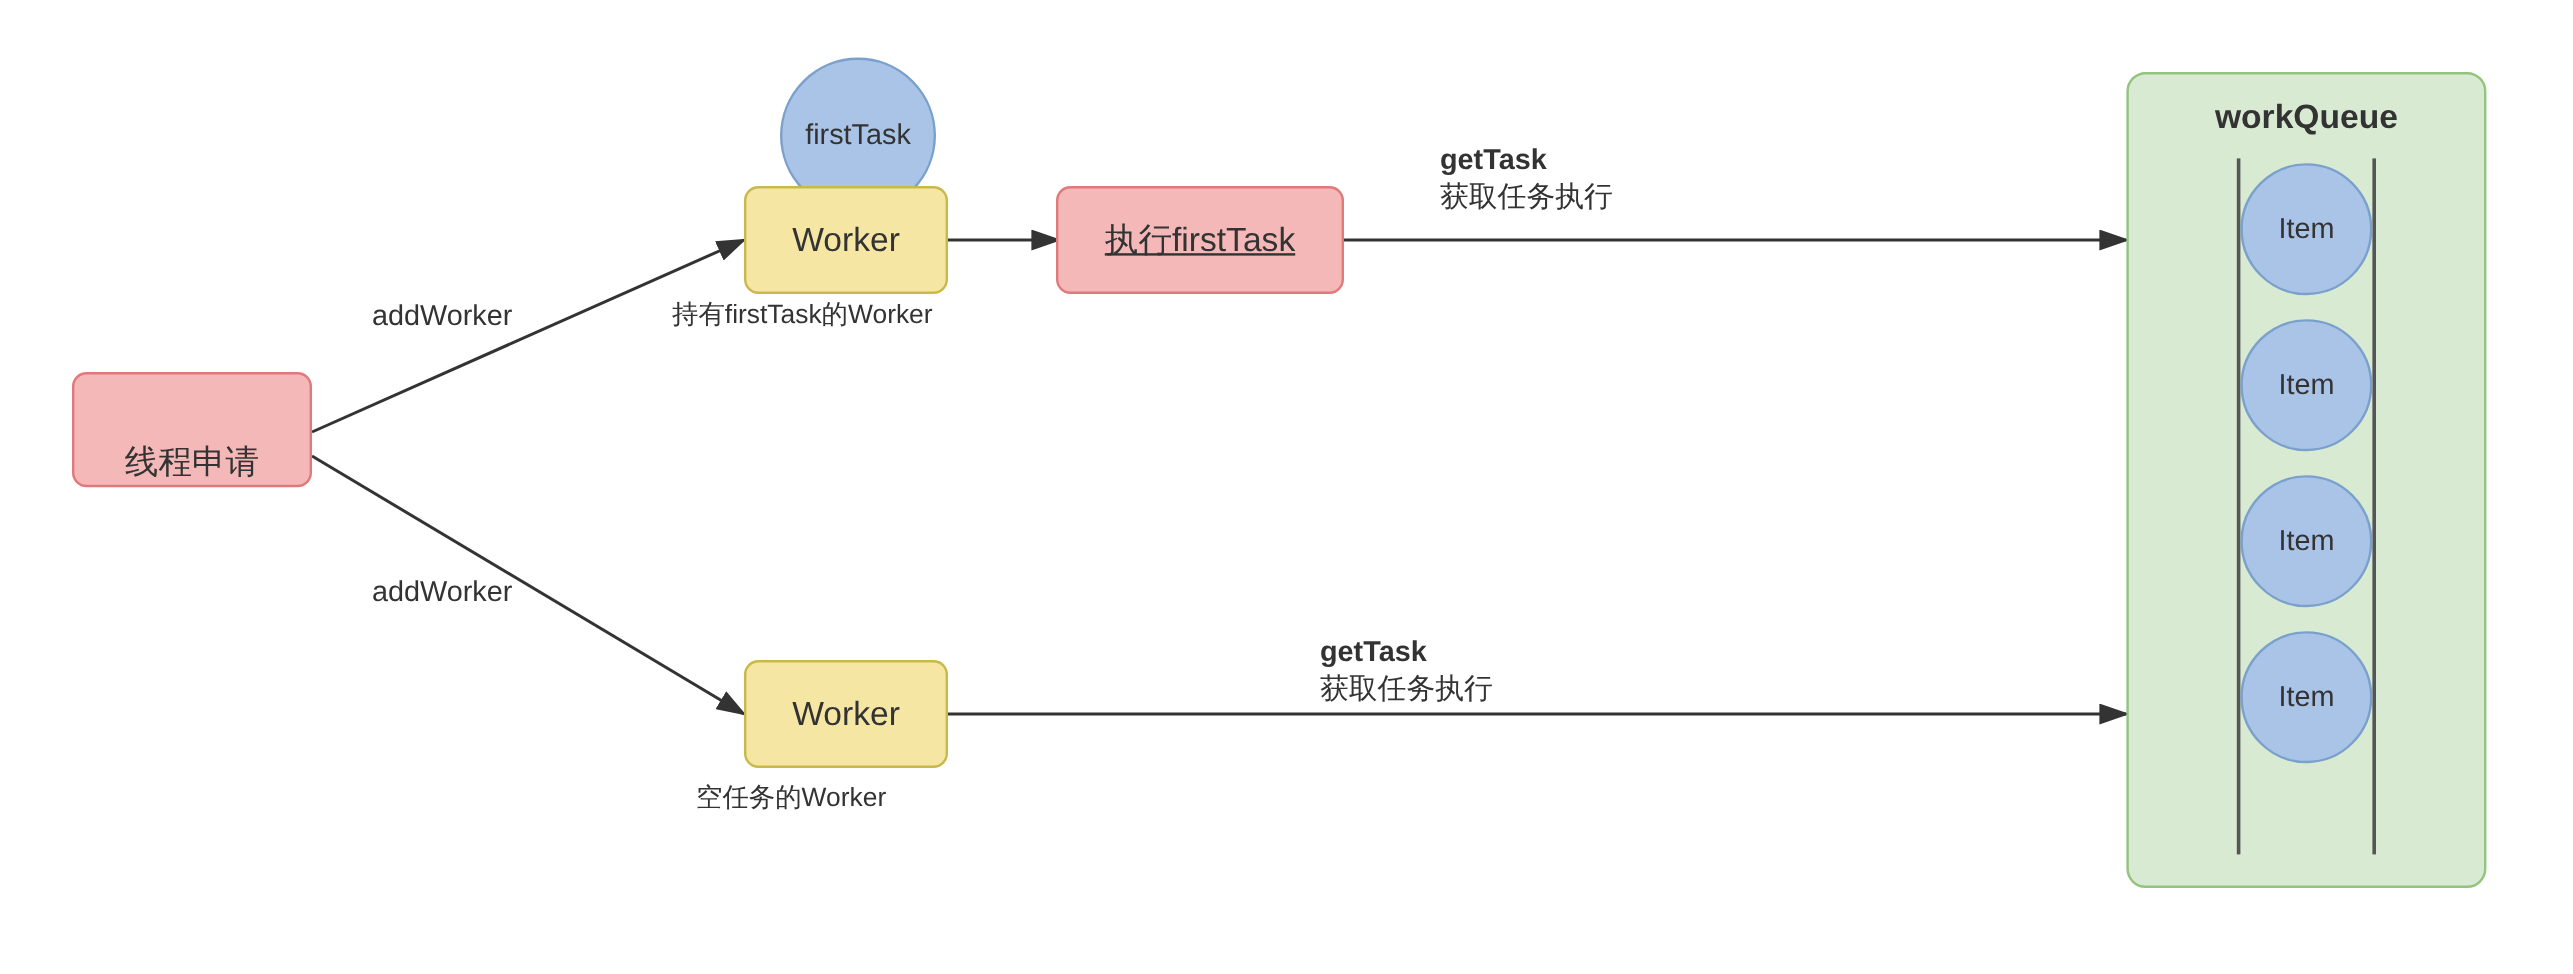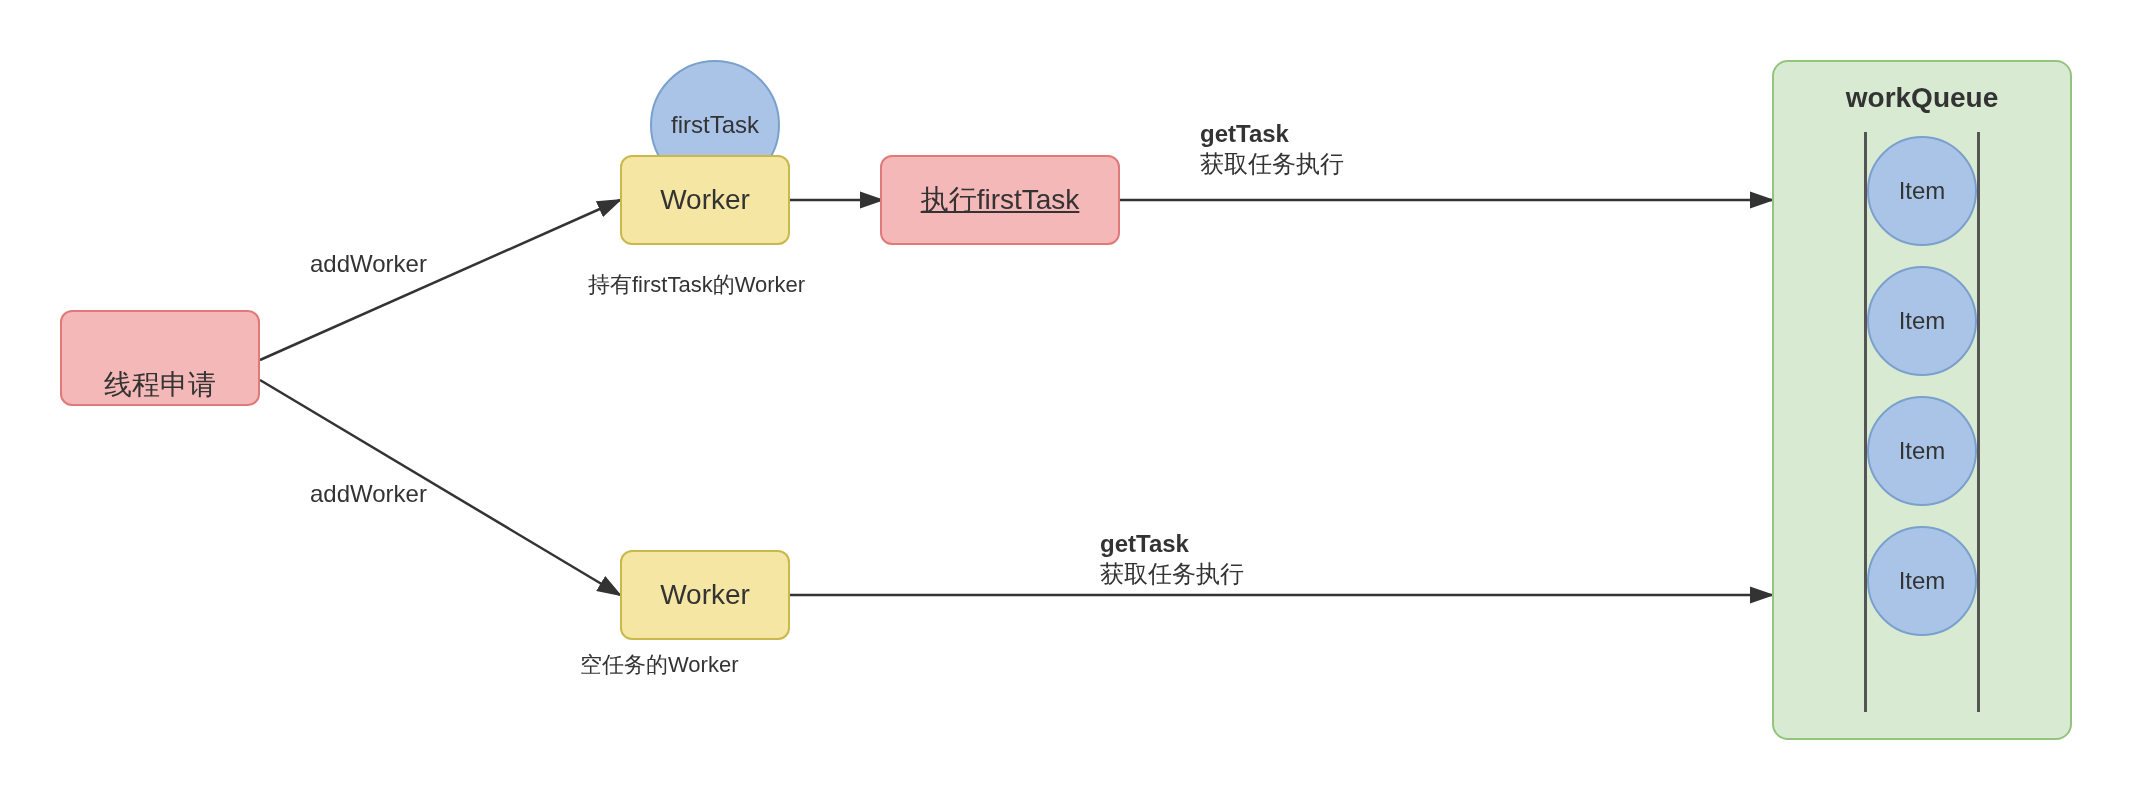--- a/index.html
+++ b/index.html
@@ -148,29 +148,29 @@
   </div>
 
   <div class="label" style="left:310px; top:250px; font-size:24px;">
     <span>addWorker</span>
   </div>
 
   <div class="label" style="left:310px; top:480px; font-size:24px;">
     <span>addWorker</span>
   </div>
 
-  <div class="circle circle-blue" style="left:650px; top:60px; width:130px; height:130px;align-items:center;">
+  <div class="circle circle-blue" style="left:650px; top:48px; width:130px; height:130px;align-items:center;">
     <span>firstTask</span>
   </div>
 
   <div class="box box-yellow" style="left:620px; top:155px; width:170px; height:90px;">
     <span>Worker</span>
   </div>
 
-  <div class="label" style="left:560px; top:270px; font-size:22px;margin-left:28px;">
+  <div class="label" style="left:560px; top:247px; font-size:22px;">
     <span>持有firstTask的Worker</span>
   </div>
 
   <div class="box box-red" style="left:880px; top:155px; width:240px; height:90px;text-decoration:underline;">
     <span>执行firstTask</span>
   </div>
 
   <div class="label" style="left:1200px; top:120px; font-size:24px; text-align:left;">
     <div style="font-weight:600;">getTask</div>
     <div>获取任务执行</div>

